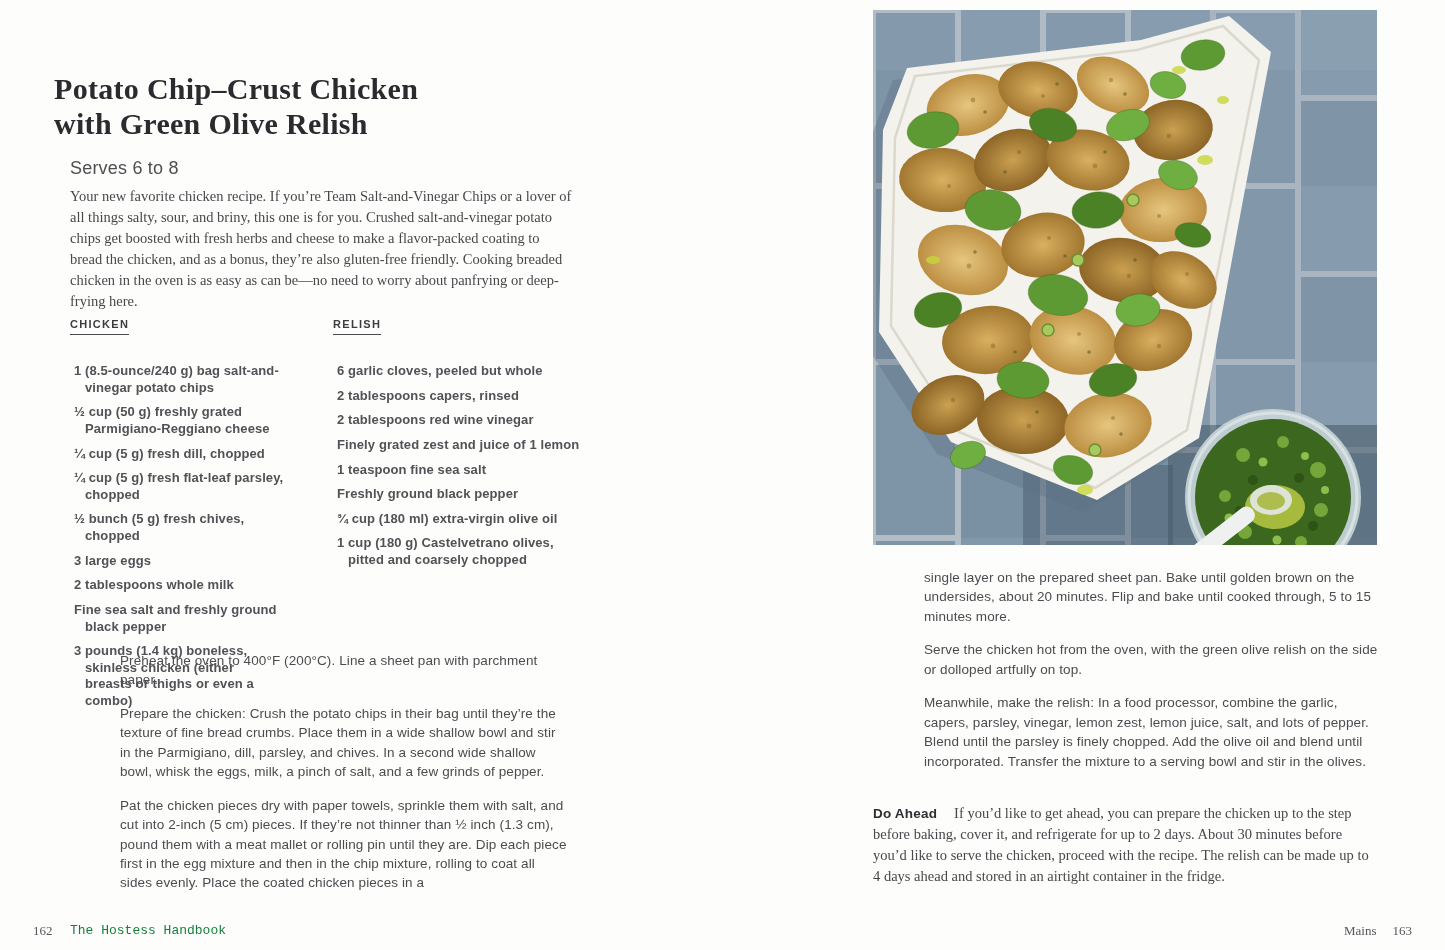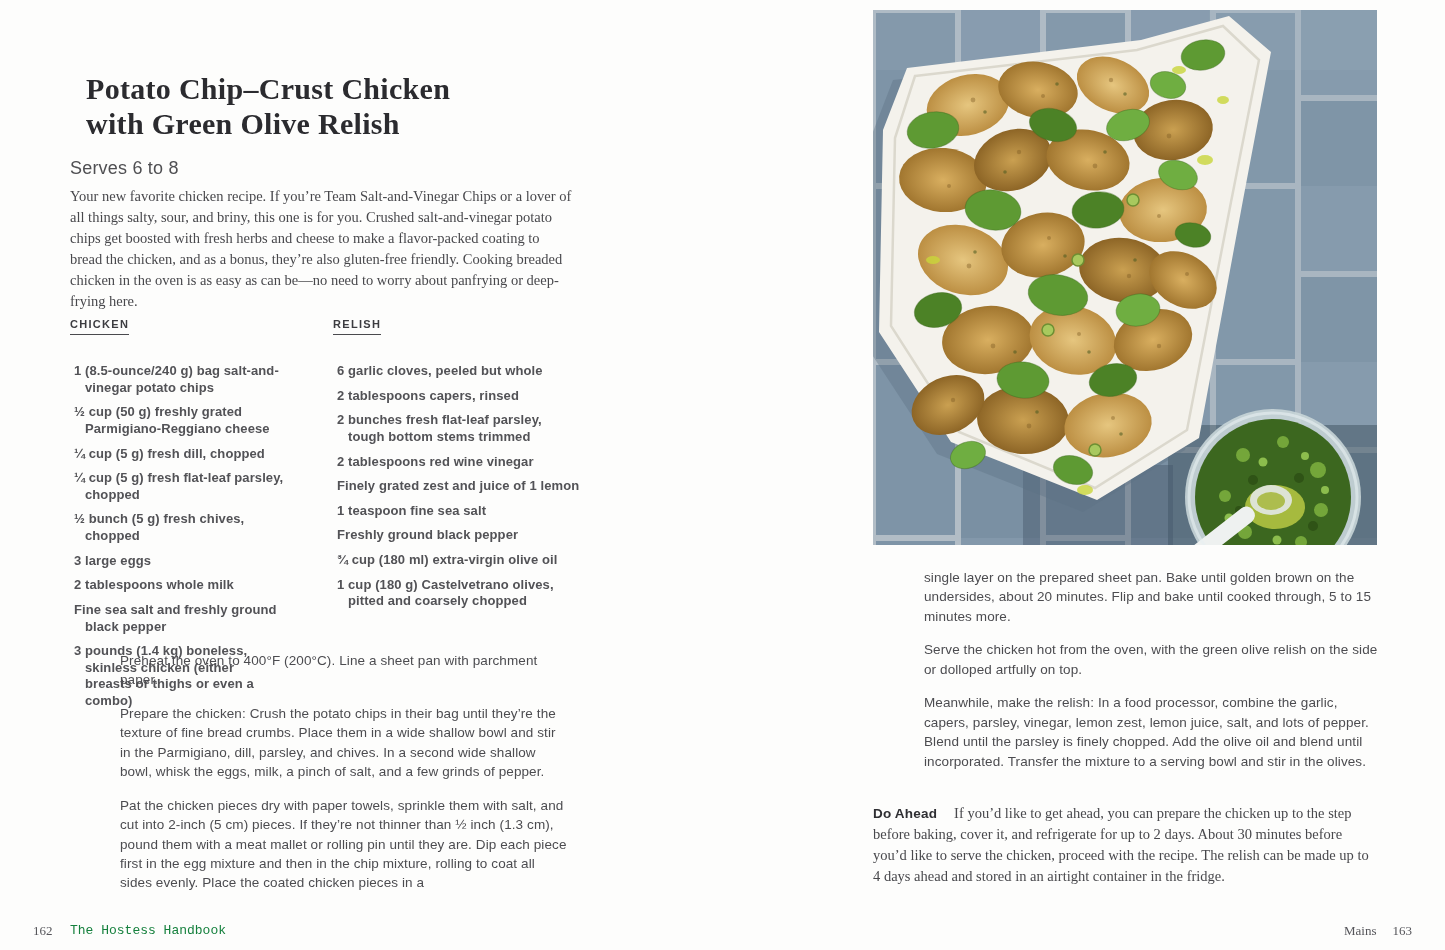--- a/index.html
+++ b/index.html
@@ -1,20 +1,20 @@
 <!DOCTYPE html>
 <html><head>
 <meta charset="utf-8">
 <style>
   html,body{margin:0;padding:0;background:#ffffff;}
   .spread{position:relative;width:1445px;height:950px;background:#fdfdfc;overflow:hidden;
           font-family:"Liberation Sans",sans-serif;}
 
   
-  .recipe-title{position:absolute;left:86px;top:72px;width:560px;margin:0;
+  .recipe-title{position:absolute;left:54px;top:72px;width:560px;margin:0;
     font-family:"Liberation Serif",serif;font-weight:600;font-size:30px;line-height:1.16;
     color:#2b2b2f;letter-spacing:.3px;}
   .serves{position:absolute;left:70px;top:158px;font-size:18px;color:#4f4f52;letter-spacing:.2px;}
   .intro{position:absolute;left:70px;top:186px;width:505px;margin:0;
     font-family:"Liberation Serif",serif;font-size:14.5px;line-height:1.45;color:#48484c;}
 
   .ing-col{position:absolute;top:314px;}
   .ing-col.chicken{left:70px;width:218px;}
   .ing-col.relish{left:333px;width:252px;}
   .ing-header{display:inline-block;font-size:11px;font-weight:bold;letter-spacing:1.3px;
@@ -70,21 +70,20 @@
         <li>3 pounds (1.4 kg) boneless, skinless chicken (either breasts or thighs or even a combo)</li>
       </ul>
   </div>
 
   <div class="ing-col relish">
     <div class="ing-header">RELISH</div>
     <ul class="ing-list">
 
     <li>6 garlic cloves, peeled but whole</li>
         <li>2 tablespoons capers, rinsed</li>
-        <li>2 bunches fresh flat-leaf parsley, tough bottom stems trimmed</li>
         <li>2 tablespoons red wine vinegar</li>
         <li>Finely grated zest and juice of 1 lemon</li>
         <li>1 teaspoon fine sea salt</li>
         <li>Freshly ground black pepper</li>
         <li>¾ cup (180 ml) extra-virgin olive oil</li>
         <li>1 cup (180 g) Castelvetrano olives, pitted and coarsely chopped</li>
       </ul>
   </div>
 
   <div class="method-left">

